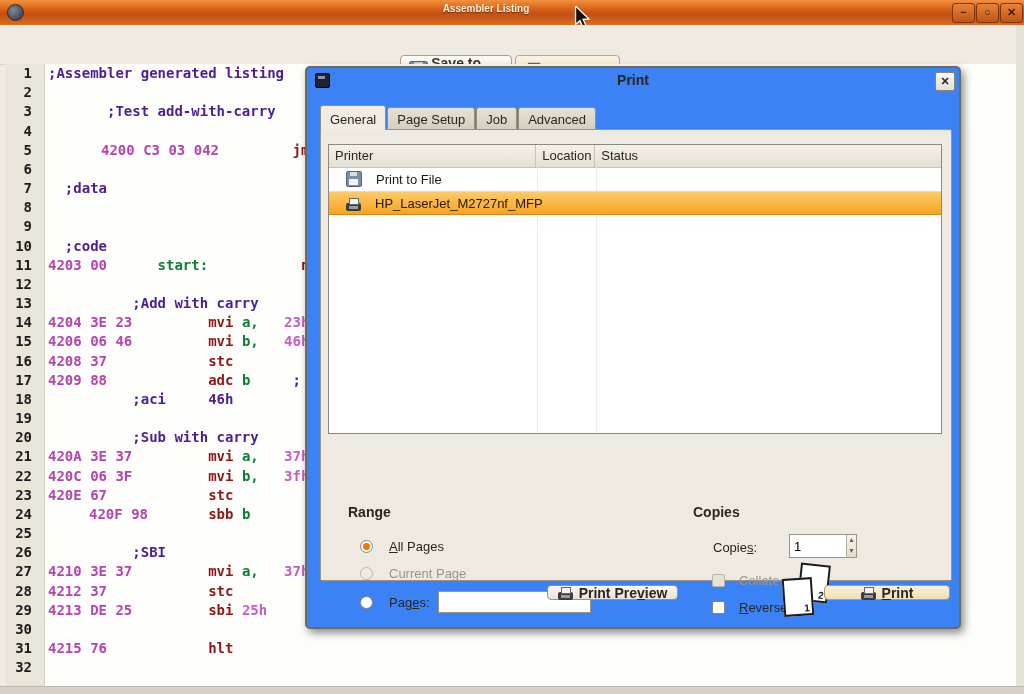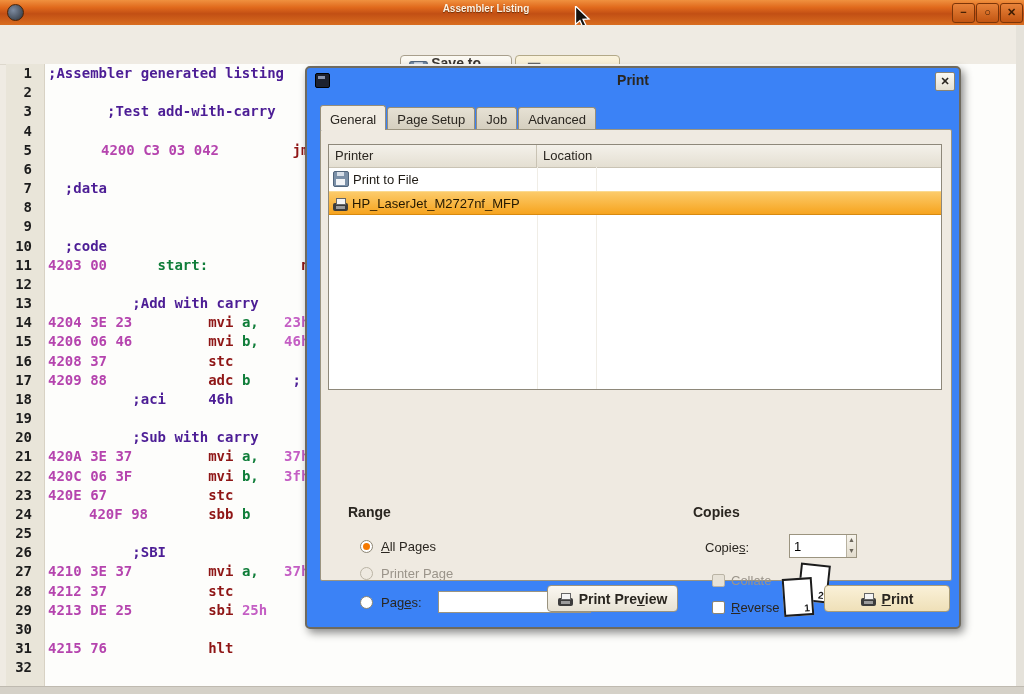--- a/index.html
+++ b/index.html
@@ -52,69 +52,69 @@
     background:linear-gradient(#fbf9f3,#e4dfd2);text-align:center;line-height:16px;font-size:11px;
     font-weight:bold;color:#2a2620;}
 
   #tabs{left:13px;top:37px;height:25px;display:flex;align-items:flex-end;}
   .tab{padding:4px 9px 3px;font-size:13px;color:#2a2620;background:linear-gradient(#e6e1d4,#d4cebe);
     border:1px solid #958d79;border-bottom:none;border-radius:3px 3px 0 0;margin-right:1px;}
   .tab.active{background:#f1ece2;padding-top:6px;font-weight:normal;position:relative;z-index:2;}
 
   #tabframe{left:13px;top:61px;width:630px;height:450px;border:1px solid #9b9480;border-radius:2px;background:#efeae1;}
 
-  #plist{left:7px;top:14px;width:614px;height:246px;background:#fff;border:1px solid #8e887a;box-sizing:border-box;}
+  #plist{left:7px;top:14px;width:614px;height:290px;background:#fff;border:1px solid #8e887a;box-sizing:border-box;}
   #plist-header{position:absolute;left:0;top:0;width:100%;height:22px;display:flex;
     background:linear-gradient(#f4f1ea,#e4dfd2);border-bottom:1px solid #c9c3b4;}
   .hcell{font-size:13px;color:#2a2620;padding:3px 4px 0 6px;box-sizing:border-box;border-right:1px solid #c9c3b4;}
   .hcell:last-child{border-right:none;}
   .colsep{position:absolute;top:22px;bottom:0;width:1px;background:#f0ede6;}
-  .lrow{position:absolute;left:0;width:100%;height:24px;display:flex;align-items:center;gap:4px;
-    padding-left:4px;box-sizing:border-box;font-size:13px;color:#1e1a14;}
+  .lrow{position:absolute;left:0;width:100%;height:24px;display:flex;align-items:center;gap:14px;
+    padding-left:17px;box-sizing:border-box;font-size:13px;color:#1e1a14;}
   .lrow.selected{background:linear-gradient(#fccb6a,#f6a41f);border-top:1px solid #fbda90;
     border-bottom:1px solid #d88a10;color:#241800;}
 
   
   .ic{position:relative;display:inline-block;}
   .ic-save{width:14px;height:14px;background:#7b90a8;border:1px solid #51657c;border-radius:2px;}
   .ic-save:before{content:'';position:absolute;left:3px;top:0;width:7px;height:4px;background:#d7dfe9;}
   .ic-save:after{content:'';position:absolute;left:2px;bottom:1px;width:9px;height:6px;background:#f2f4f7;}
   .ic-printer{width:15px;height:8px;background:#3c3c3c;border-radius:2px;margin-top:7px;}
   .ic-printer:before{content:'';position:absolute;left:3px;top:-5px;width:8px;height:5px;background:#f4f4f4;border:1px solid #666;}
   .ic-printer:after{content:'';position:absolute;left:3px;top:3px;width:9px;height:3px;background:#9b9b9b;}
   .ic-big{transform:scale(1.25);transform-origin:center;}
   .ic-cancel{width:17px;height:17px;border-radius:50%;background:radial-gradient(circle at 35% 30%,#f06a5a,#c11a0f);
     border:1px solid #8c0e06;}
   .ic-cancel:after{content:'\2715';position:absolute;left:0;top:1px;width:100%;text-align:center;
     color:#fff;font-size:10px;font-weight:bold;line-height:15px;}
 
   
   .grouptitle{font-size:14px;font-weight:bold;color:#2a2620;}
-  .ctl-label{font-size:13px;color:#2a2620;}
+  .ctl-label{font-size:13px;color:#2a2620;margin-left:8px;}
   .ctl-label.disabled{color:#9a948a;}
   .mn{text-decoration:underline;}
   .radio{width:13px;height:13px;border-radius:50%;border:1px solid #8c8573;background:#fff;box-sizing:border-box;}
   .radio.sel:after{content:'';position:absolute;left:2px;top:2px;width:7px;height:7px;border-radius:50%;background:#f57900;}
   .radio.disabled{border-color:#bab4a5;background:#efeae1;}
   .checkbox{width:13px;height:13px;border:1px solid #8c8573;background:#fff;box-sizing:border-box;border-radius:2px;}
   .checkbox.disabled{border-color:#bab4a5;background:#e7e2d7;}
   .entry{border:1px solid #9b9480;background:#fff;box-sizing:border-box;font-size:13px;
     font-family:"Liberation Sans",sans-serif;padding:2px 4px;}
   #spin{display:flex;}
   #spin input{width:48px;border:none;outline:none;font-size:13px;padding:2px 4px;font-family:"Liberation Sans",sans-serif;}
   #spin .arrows{width:16px;border-left:1px solid #b7b1a0;display:flex;flex-direction:column;background:linear-gradient(#f7f4ec,#e2dccd);}
   #spin .arrows div{flex:1;font-size:7px;line-height:9px;text-align:center;color:#6b665b;}
   
   .pg{position:absolute;background:#fff;border:2px solid #1c1c1c;width:26px;height:34px;}
   .pg span{position:absolute;right:2px;bottom:0;font-size:10px;font-weight:bold;color:#1c1c1c;}
   #pg-back{left:16px;top:0;transform:rotate(6deg);}
   #pg-front{left:0;top:14px;transform:rotate(-4deg);}
 
   
-  .dlgbtn{top:517px;height:27px;border:1px solid #9a937f;border-radius:4px;
+  .dlgbtn{top:517px;height:15px;border:1px solid #9a937f;border-radius:4px;
     display:flex;align-items:center;justify-content:center;gap:6px;
     font-size:14px;font-weight:bold;color:#2a2620;background:linear-gradient(#fbf8f1,#e7e2d4);box-sizing:border-box;}
   #btn-preview{left:240px;width:131px;}
   #btn-cancel{left:380px;width:126px;}
   #btn-print{left:517px;width:126px;background:linear-gradient(#faf1d8,#efe0b8);border-color:#a99c77;}
 </style>
 </head>
 <body>
 
 <div class="abs" id="titlebar">
@@ -191,40 +191,41 @@
       <div class="tab">Job</div>
       <div class="tab">Advanced</div>
     </div>
 
   <div class="abs" id="tabframe">
 
     <div class="abs" id="plist">
       <div id="plist-header">
           <div class="hcell" style="width: 208px;">Printer</div>
           <div class="hcell" style="width: 59px;">Location</div>
+          <div class="hcell" style="width: 347px;">Status</div>
         </div>
       <div class="colsep" style="left:208px;"></div>
       <div class="colsep" style="left:267px;"></div>
       <div id="plist-rows">
           <div class="lrow" style="top: 22px;">
             <span class="ic ic-save"></span>
             <span>Print to File</span>
           </div>
           <div class="lrow selected" style="top: 46px;">
             <span class="ic ic-printer"></span>
             <span>HP_LaserJet_M2727nf_MFP</span>
           </div>
         </div>
     </div>
 
     <div class="abs grouptitle" style="left:27px;top:374px;">Range</div>
     <div class="abs radio sel" style="left:39px;top:410px;"></div>
     <div class="abs ctl-label" style="left:60px;top:409px;"><span></span><span class="mn">A</span><span>ll Pages</span></div>
     <div class="abs radio disabled" style="left:39px;top:437px;"></div>
-    <div class="abs ctl-label disabled" style="left:60px;top:436px;">Printer Page</div>
+    <div class="abs ctl-label disabled" style="left:60px;top:436px;">Current Page</div>
     <div class="abs radio" style="left:39px;top:466px;"></div>
     <div class="abs ctl-label" style="left:60px;top:465px;"><span>Pag</span><span class="mn">e</span><span>s:</span></div>
     <input class="abs entry" style="left: 117px; top: 461px; width: 153px; height: 22px;" value="">
 
     <div class="abs grouptitle" style="left:372px;top:374px;">Copies</div>
     <div class="abs ctl-label" style="left:384px;top:410px;"><span>Copie</span><span class="mn">s</span><span>:</span></div>
     <div class="abs entry" id="spin" style="left:468px;top:404px;width:68px;height:24px;padding:0;">
       <input value="1" style="">
       <div class="arrows">
         <div>▲</div>

